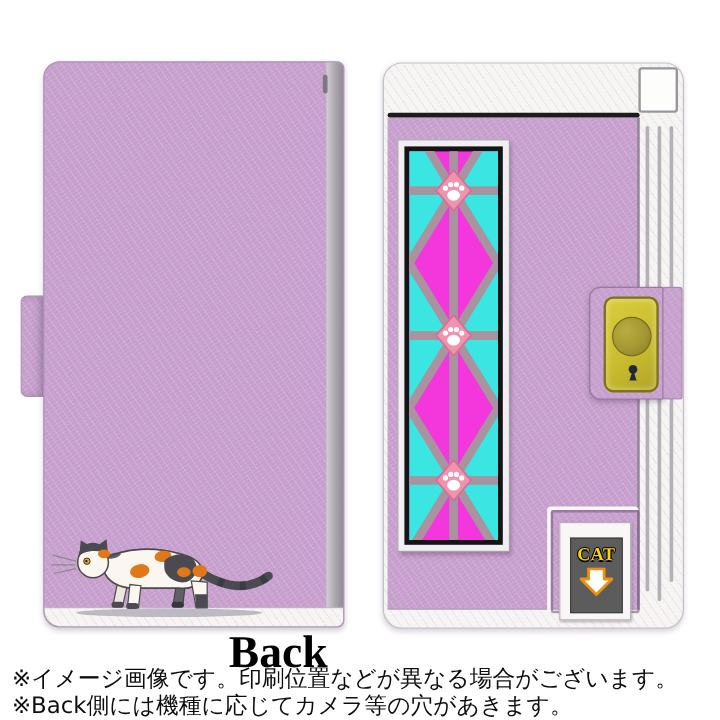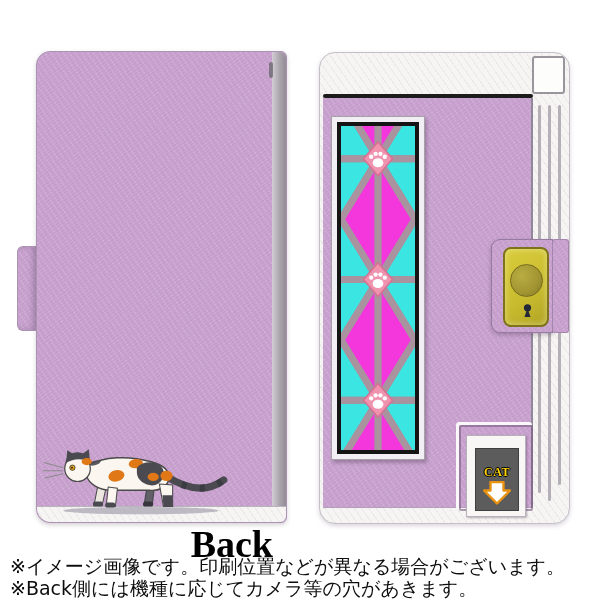--- a/index.html
+++ b/index.html
@@ -59,21 +59,21 @@
   border:2px solid var(--clasp-border);box-shadow:inset 0 0 6px rgba(255,255,215,.5);z-index:5;}
 .clasp-button{position:absolute;left:5px;top:15px;width:33px;height:33px;border-radius:50%;
   background:radial-gradient(circle at 35% 35%, #b8ac42, var(--clasp-button) 55%, #857a24);border:1px solid #756b1e;}
 .keyhole{position:absolute;left:18px;top:55px;width:9px;height:14px;}
 .recess{position:absolute;left:139px;top:372px;width:74px;height:86px;border:2px solid rgba(122,94,130,.6);
   border-radius:2px;box-shadow:-2px -2px 0 1px rgba(252,252,252,.95);z-index:2;}
 .sign{position:absolute;left:146px;top:382px;width:60px;height:82px;background:#f8f7f5;border:1px solid #b7b2ba;
   box-shadow:1px 1px 2px rgba(60,40,70,.35);z-index:3;}
 .sign-inner{position:absolute;left:8px;top:12px;width:44px;height:63px;background:var(--sign-gray);
   border:1px solid #3f3f3f;text-align:center;}
-.sign-text{margin-top:16px;font-family:"Liberation Serif",serif;font-weight:bold;font-size:12px;letter-spacing:.5px;
+.sign-text{margin-top:6px;font-family:"Liberation Serif",serif;font-weight:bold;font-size:15px;letter-spacing:.5px;
   color:var(--sign-yellow);text-shadow:-1px 0 #000,1px 0 #000,0 -1px #000,0 1px #000;}
 .sign-arrow{margin-top:1px;}
 
 .view-label{position:absolute;top:522px;width:251px;text-align:right;
   font-family:"Liberation Serif",serif;font-weight:bold;font-size:38px;color:#000;}
 .back-label{left:22px;}
 .front-label{left:319px;}
 .notes{position:absolute;left:10px;top:556px;width:588px;font-size:19px;line-height:21.5px;color:#0d0d0d;
   font-family:"DejaVu Sans","Liberation Sans",sans-serif;}
 </style>

